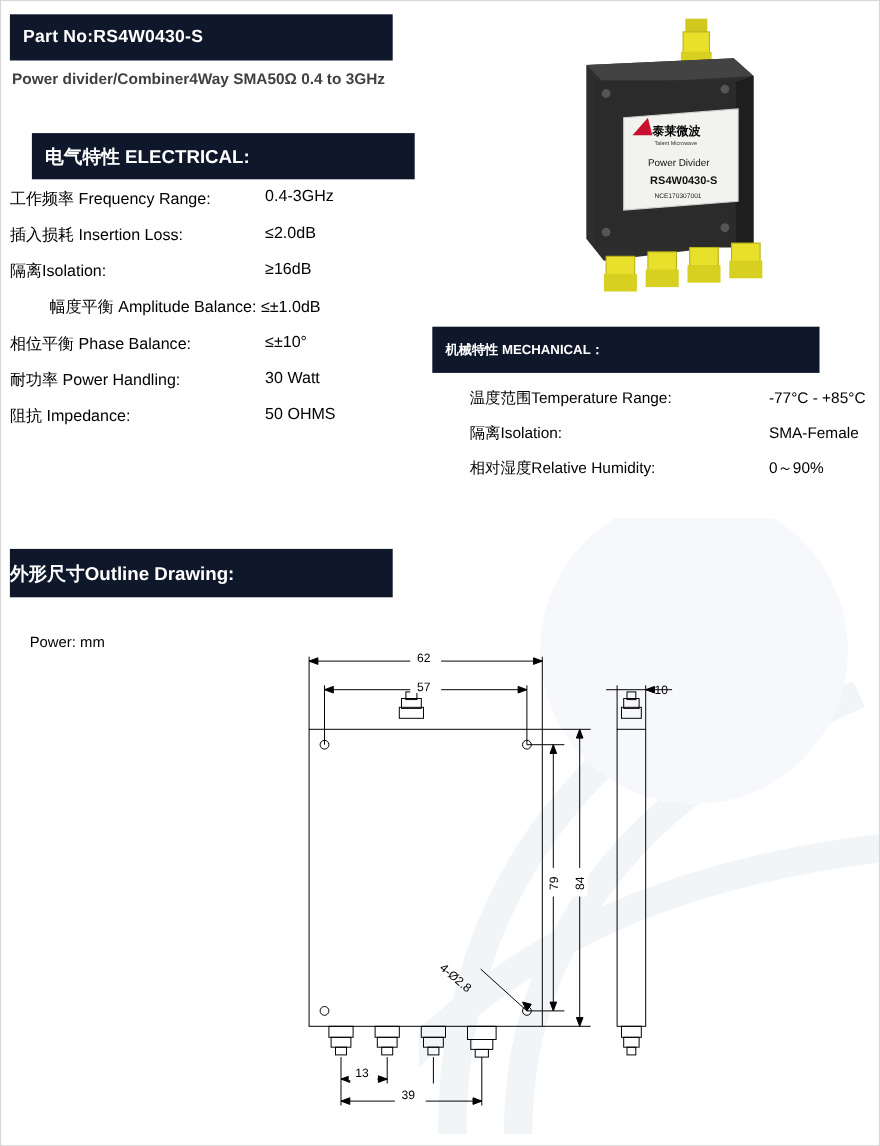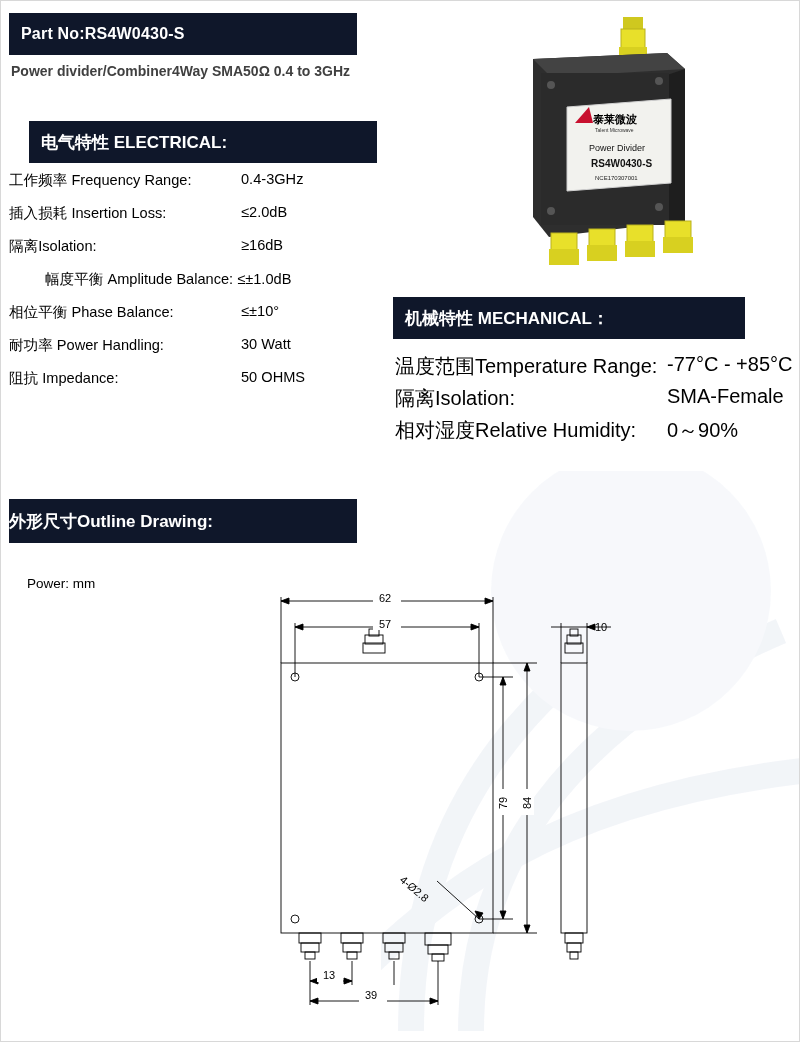--- a/index.html
+++ b/index.html
@@ -86,32 +86,33 @@
     position: absolute;
     left: 232px; top: 0;
   }
   .spec-row.wide .spec-label { white-space: nowrap; padding-left: 36px; }
 
   .mech-bar {
     position: absolute;
     left: 392px; top: 296px;
     width: 352px; height: 42px;
     padding-left: 12px;
-    font-size: 17px;
+    font-size: 12px;
   }
   .mech-list {
     position: absolute;
     left: 394px; top: 352px;
     width: 400px;
   }
   .mech-row {
     position: relative;
     height: 32px;
-    font-size: 20px;
+    font-size: 14px;
     white-space: nowrap;
+    margin-left: 32px;
   }
   .mech-label { position: absolute; left: 0; top: 0; }
   .mech-value { position: absolute; left: 272px; top: 0; }
 
   .outline-bar {
     position: absolute;
     left: 8px; top: 498px;
     width: 348px; height: 44px;
     font-size: 17px;
   }

